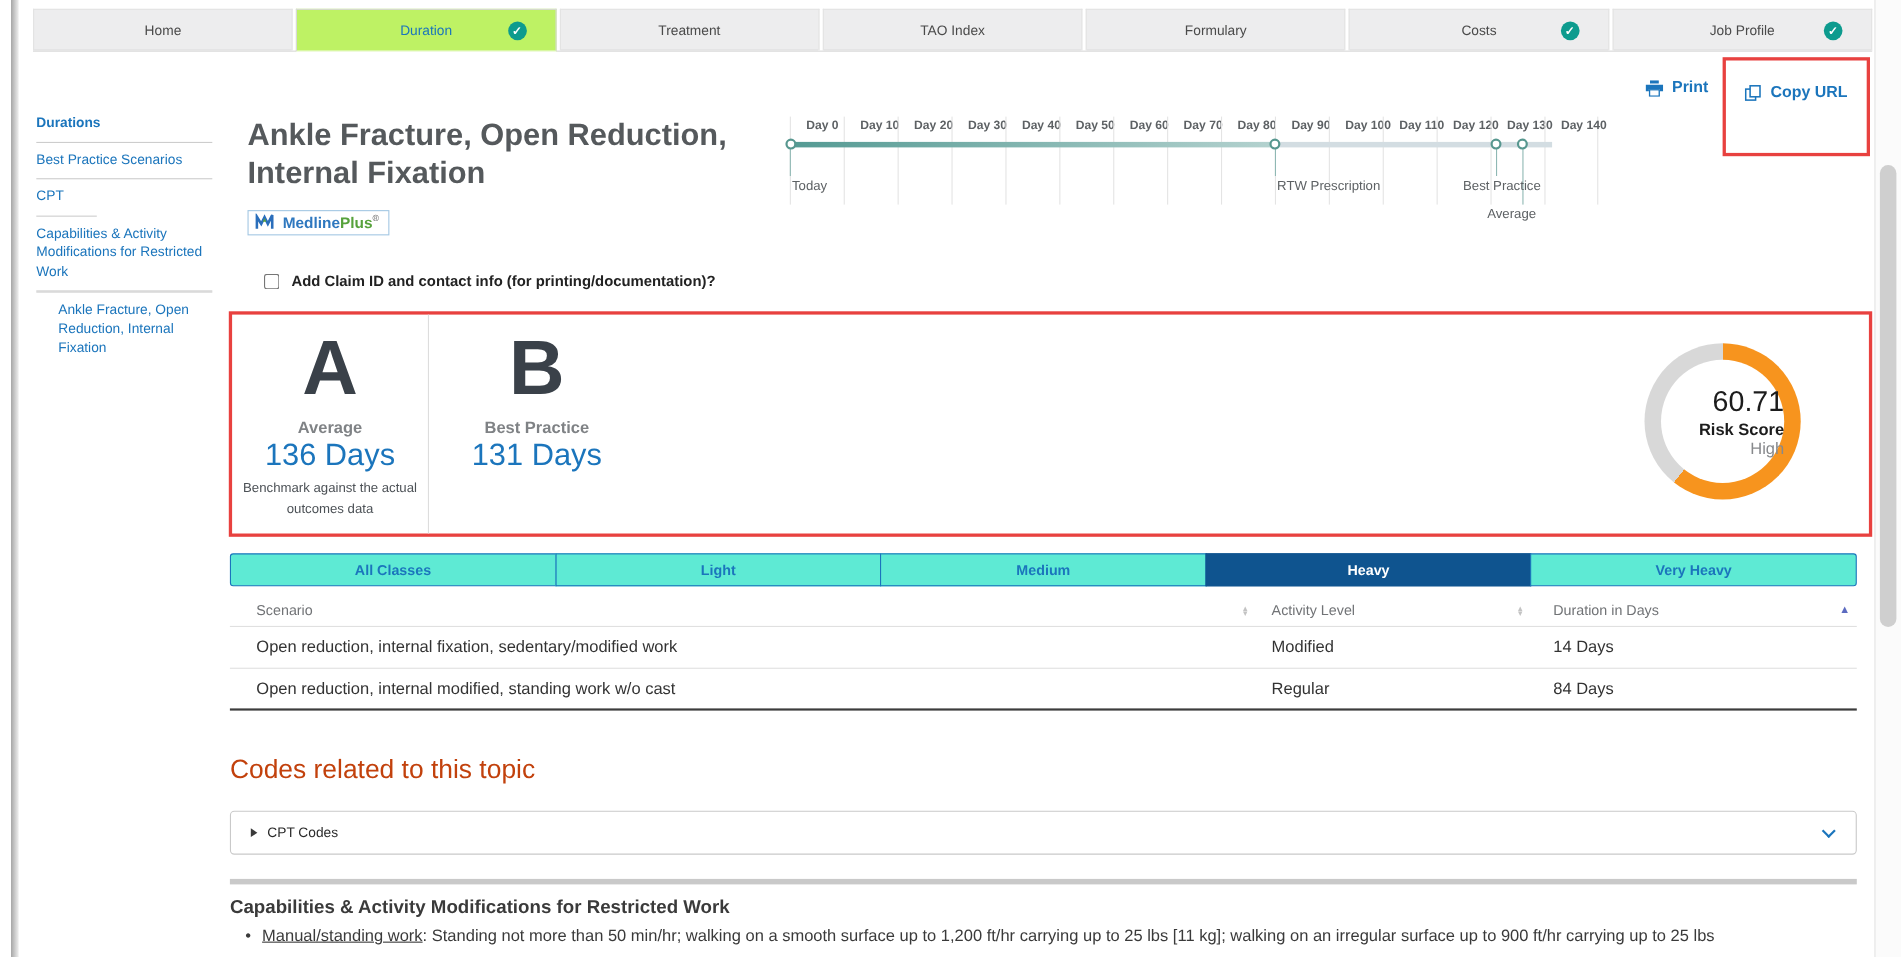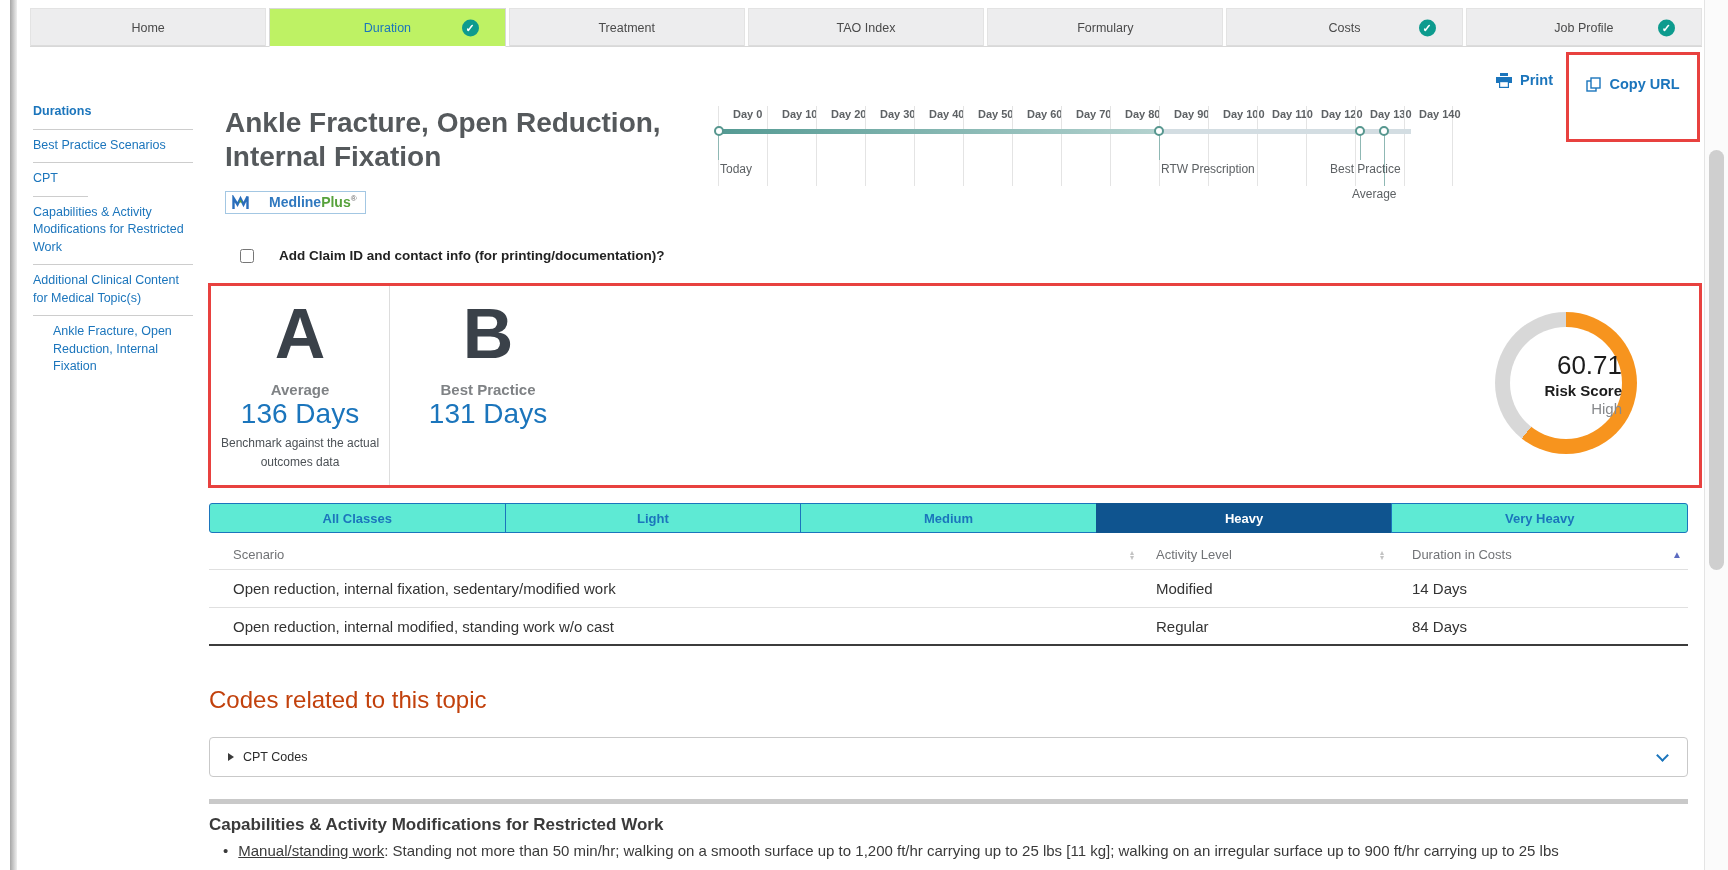--- a/index.html
+++ b/index.html
@@ -37,27 +37,27 @@
     align-items:center; color:#1b75bc; font-weight:bold; font-size:14.5px; cursor:pointer; }
   .copy-box { position:absolute; left:1566px; top:52px; width:134px; height:90px;
     border:3px solid #e8413f; display:flex; justify-content:center; padding-top:21px; }
   .copy-btn { display:flex; gap:8px; align-items:center; color:#1b75bc;
     font-weight:bold; font-size:14.5px; cursor:pointer; height:fit-content; }
 
   
   .page-title { position:absolute; left:225px; top:106px; width:475px;
     font-size:28px; font-weight:bold; color:#55595c; line-height:1.22; }
   .medline { position:absolute; left:225px; top:191px; display:inline-flex;
-    align-items:flex-end; gap:20px; border:1px solid #a3c7e3; padding:2px 8px 3px 6px; background:#fff; }
+    align-items:flex-start; gap:8px; border:1px solid #a3c7e3; padding:2px 8px 3px 6px; background:#fff; }
   .ml-text { font-size:14px; font-weight:bold; }
   .ml-1 { color:#2f78bf; } .ml-2 { color:#57a23c; }
   .ml-reg { font-size:8px; color:#666; vertical-align:top; font-weight:normal; }
 
   
-  .claim-row { position:absolute; left:240px; top:248px; display:flex; gap:25px; align-items:center; }
+  .claim-row { position:absolute; left:240px; top:248px; display:flex; gap:11px; align-items:center; }
   .claim-row input { width:14px; height:14px; margin:0; }
   .claim-label { font-size:13.5px; font-weight:bold; color:#222; }
 
   
   .timeline { position:absolute; left:718px; top:106px; width:745px; height:120px; }
   .tl-ticks { display:flex; }
   .tl-cell { flex:0 0 49px; width:49px; border-left:1px solid #e4e4e4; height:80px;
     padding:2px 0 0 14px; font-size:11px; font-weight:bold; color:#5d6164; white-space:nowrap; }
   .tl-cell:last-child { border-right:1px solid #e4e4e4; }
   .tl-line-teal { position:absolute; left:0; top:23px; width:441px; height:5px;
@@ -171,21 +171,20 @@
 
 <div class="sidebar">
   <div class="sb-item bold">Durations</div>
   <div class="sb-div"></div>
   <div class="sb-item">Best Practice Scenarios</div>
   <div class="sb-div"></div>
   <div class="sb-item">CPT</div>
   <div class="sb-div short"></div>
   <div class="sb-item">Capabilities &amp; Activity Modifications for Restricted Work</div>
   <div class="sb-div"></div>
-  <div class="sb-item">Additional Clinical Content for Medical Topic(s)</div>
   <div class="sb-div"></div>
   <div class="sb-item sb-sub">Ankle Fracture, Open Reduction, Internal Fixation</div>
 </div>
 
 <div class="print-btn">
   <span style="display:flex;">
     <svg width="16" height="15" viewBox="0 0 16 15">
         <path d="M4 0h8v3H4z" fill="#1b75bc"></path>
         <path d="M0 4h16v6h-3V8H3v2H0z" fill="#1b75bc"></path>
         <rect x="3.6" y="8.6" width="8.8" height="5.8" fill="#fff" stroke="#1b75bc" stroke-width="1.2"></rect>
@@ -295,21 +294,21 @@
         </span>
     </div>
     <div class="th th-activity">
       <span>Activity Level</span>
       <span class="sorticon">
           <span>▴</span>
           <span>▾</span>
         </span>
     </div>
     <div class="th th-duration">
-      <span>Duration in Costs</span>
+      <span>Duration in Days</span>
       <span class="sortactive">▲</span>
     </div>
   </div>
   <div class="trow">
     <div class="td-scenario">Open reduction, internal fixation, sedentary/modified work</div>
     <div class="td-activity">Modified</div>
     <div class="td-duration">14 Days</div>
   </div>
   <div class="trow last">
     <div class="td-scenario">Open reduction, internal modified, standing work w/o cast</div>

